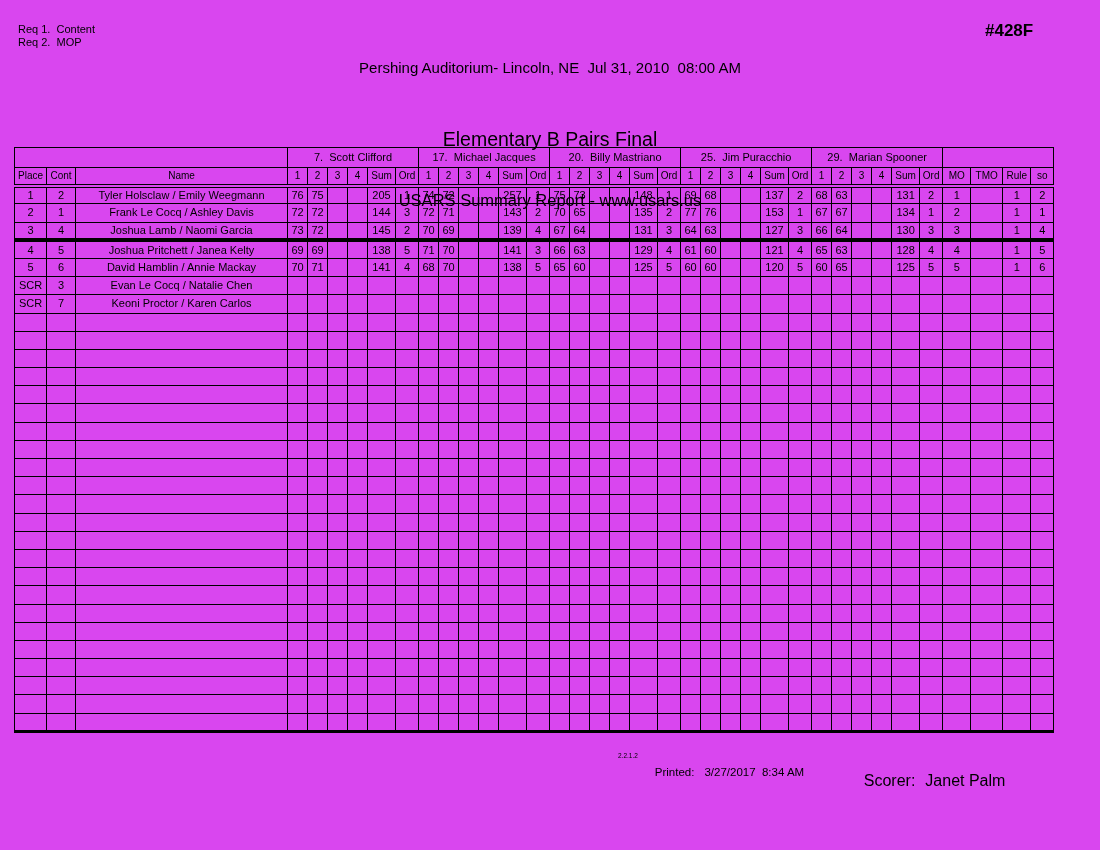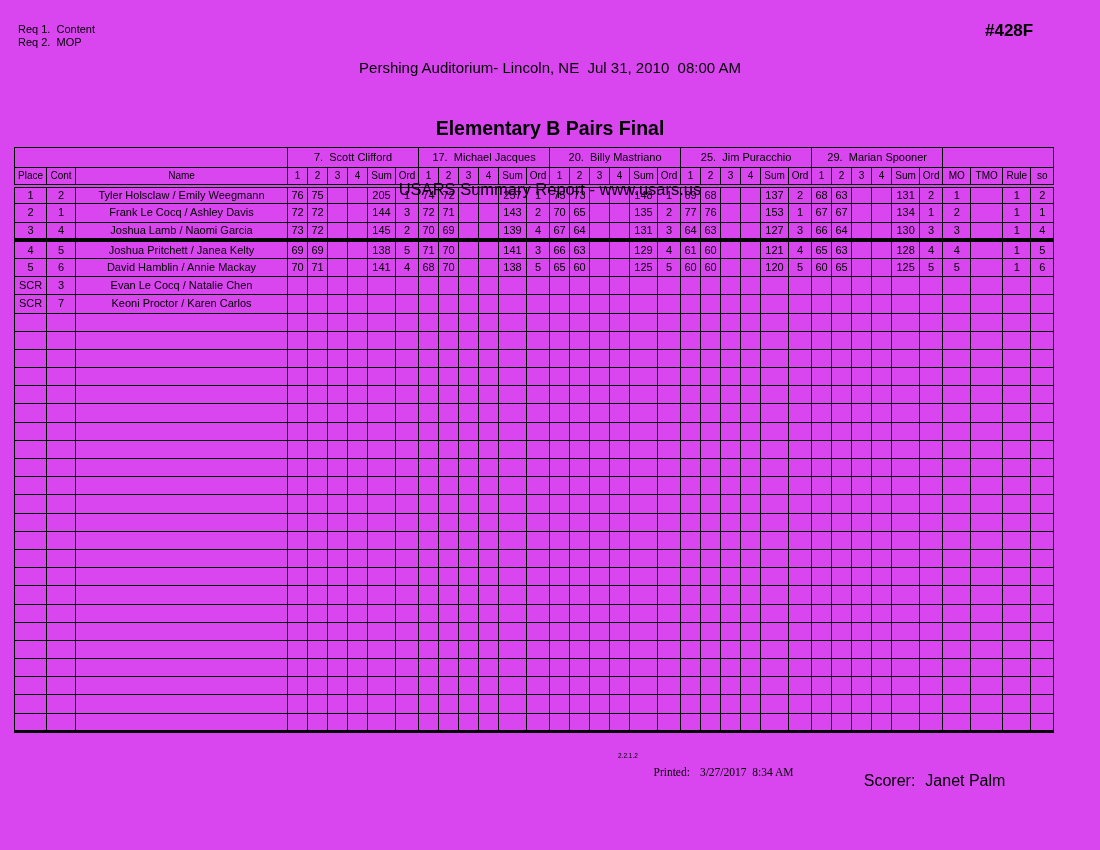--- a/index.html
+++ b/index.html
@@ -16,21 +16,21 @@
   .req-block {
     position: absolute; top: 23px; left: 18px;
     font-size: 11px; line-height: 13px; white-space: pre;
   }
   .header-center {
     position: absolute; top: 19px; left: 0; width: 100%;
     text-align: center; white-space: pre;
   }
   .title-line   { font-size: 17.5px; font-weight: bold; letter-spacing: .2px; }
   .venue-line   { font-size: 15px; margin-top: 4px; }
-  .event-line   { font-size: 19.5px; font-weight: bold; margin-top: 5px; }
+  .event-line   { font-size: 19.5px; font-weight: normal; margin-top: 16px; }
   .report-line  { font-size: 16.5px; margin-top: 4px; }
   .event-number {
     position: absolute; top: 21px; left: 985px;
     font-size: 17px; font-weight: bold; text-align: center;
   }
 
   table.results {
     position: absolute; top: 147px; left: 14px;
     border-collapse: collapse; table-layout: fixed;
     width: 1039px;
@@ -50,21 +50,21 @@
   th.name-h { text-align: left; padding-left: 5px; }
   .namecell { text-align: left; padding-left: 5px; white-space: nowrap; }
   .sumcell  { text-align: right; padding-right: 3px; }
   .ordcol   { border-left: 3px solid #000; border-right: 3px solid #000; }
   td.ordval { font-weight: bold; }
   .b { font-weight: bold; }
   tr.thick-bottom td { border-bottom: 4px solid #000; }
   tr.table-bottom td { border-bottom: 3px solid #000; }
 
   .footer-version { position: absolute; left: 618px; top: 752px; font-size: 6.5px; }
-  .footer-printed { position: absolute; left: 642px; top: 754px; font-size: 11.5px; white-space: pre; font-family: Liberation Serif, serif; }
+  .footer-printed { position: absolute; left: 642px; top: 754px; font-size: 11.5px; white-space: pre; }
   .footer-scorer  { position: absolute; left: 846px; top: 754px; font-size: 16px; white-space: pre; }
   .val-gap { padding-left: 10px; }
 </style>
 </head>
 <body>
 
 <div class="page">
 
   <div class="req-block">Req 1.  Content
 Req 2.  MOP</div>

